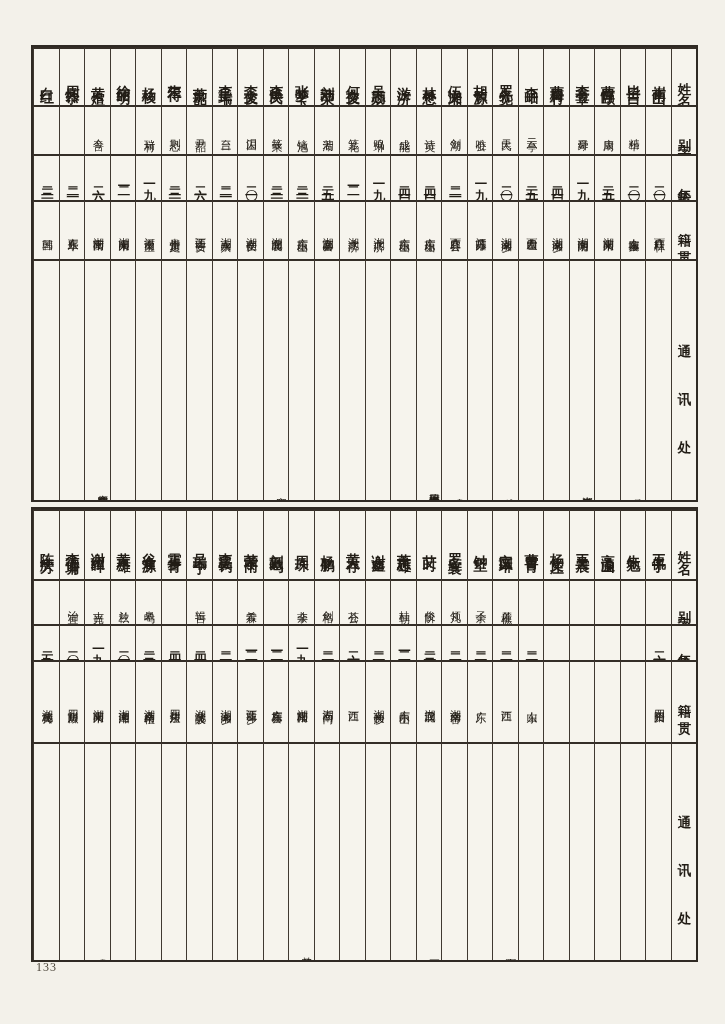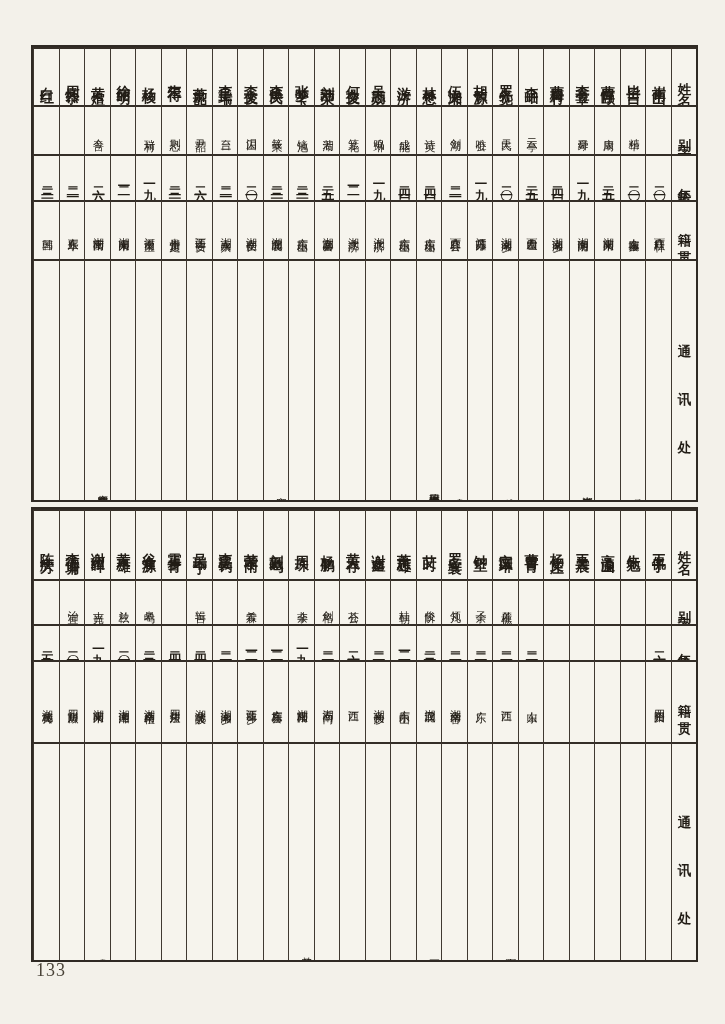--- a/index.html
+++ b/index.html
@@ -23,21 +23,21 @@
   .alias{font-size:11px;letter-spacing:2px;padding-top:2px;line-height:23px;}
   .age{font-size:12.5px;letter-spacing:2px;padding-top:2px;line-height:23px;font-weight:bold;}
   .origin{font-size:11px;letter-spacing:1px;padding-top:1px;line-height:23px;}
   .address{font-size:10.5px;text-align:start;padding:5px 1px 2px 1px;line-height:11.5px;letter-spacing:0.5px;}
   .hdr{font-weight:bold;font-size:13.5px;background:#f6f4ed;}
   .hdr-name{letter-spacing:12px;padding-top:12px;line-height:23px;}
   .hdr-alias{letter-spacing:7px;padding-top:7px;line-height:23px;}
   .hdr-age{letter-spacing:2px;padding-top:2px;line-height:23px;}
   .hdr-origin{letter-spacing:18px;padding-top:18px;line-height:23px;}
   .hdr-address{letter-spacing:48px;padding-top:48px;line-height:23px;text-align:center;}
-  .pageno{position:absolute;left:36px;top:960px;font-size:18px;color:#494338;letter-spacing:1px;}
+  .pageno{position:absolute;left:36px;top:960px;font-size:12px;color:#494338;letter-spacing:1px;}
 </style>
 </head>
 <body>
 
 <div class="page">
   <div class="dtable t1" id="table-0">
       <div class="cell hdr hdr-name">姓名</div>
       <div class="cell hdr hdr-alias">别字</div>
       <div class="cell hdr hdr-age">年龄</div>
       <div class="cell hdr hdr-origin">籍贯</div>

